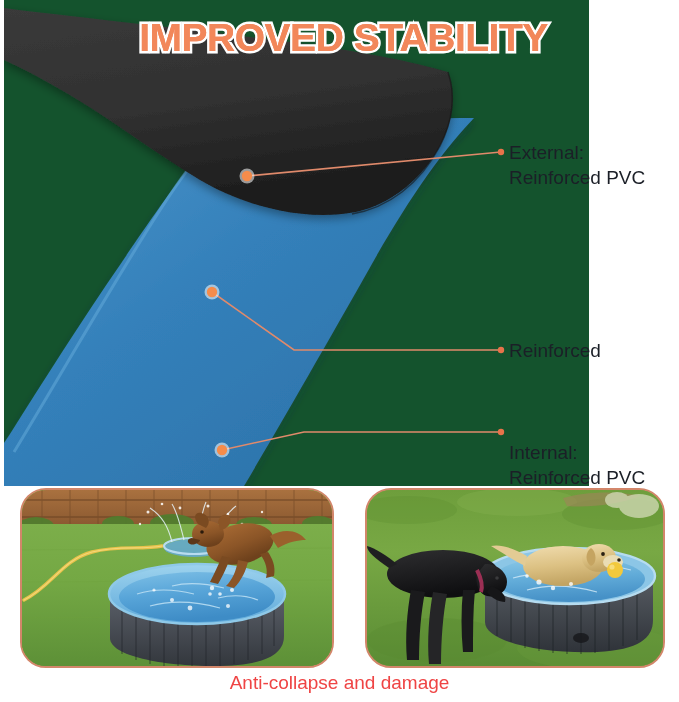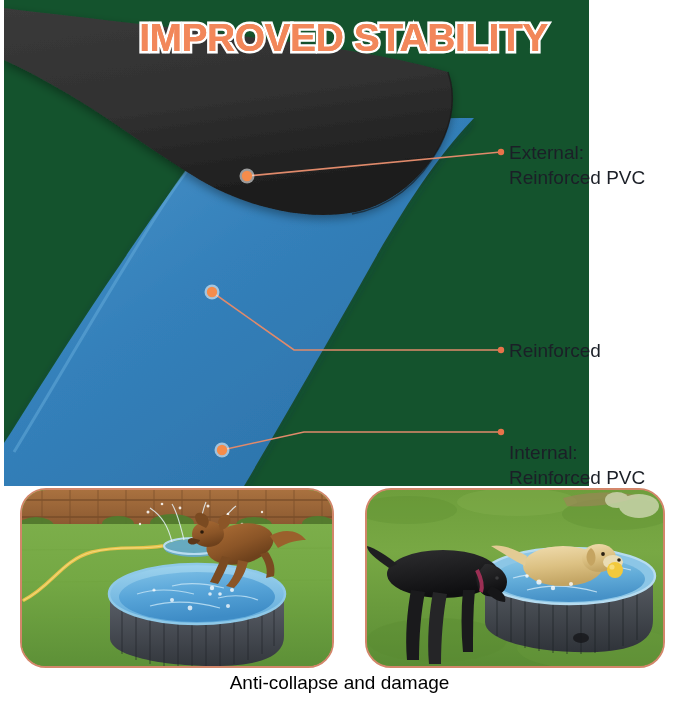--- a/index.html
+++ b/index.html
@@ -41,21 +41,21 @@
   .photo{
     position:absolute;top:0;height:176px;border:2px solid #D2866A;
     border-radius:26px;overflow:hidden;background:#6ea53f;
   }
   .photo-left{left:20px;width:310px;}
   .photo-right{left:365px;width:296px;}
   .photo-inner{position:absolute;inset:0;overflow:hidden;}
 
   .caption{
     position:absolute;left:0;top:672px;width:679px;text-align:center;
-    font-size:19px;color:#000000;
+    font-size:19px;color:#ef4444;
   }
 </style>
 </head>
 <body>
 
 <div class="stage">
 
   <div class="hero">
     <svg width="679" height="486" viewBox="0 0 679 486">
       <defs>

